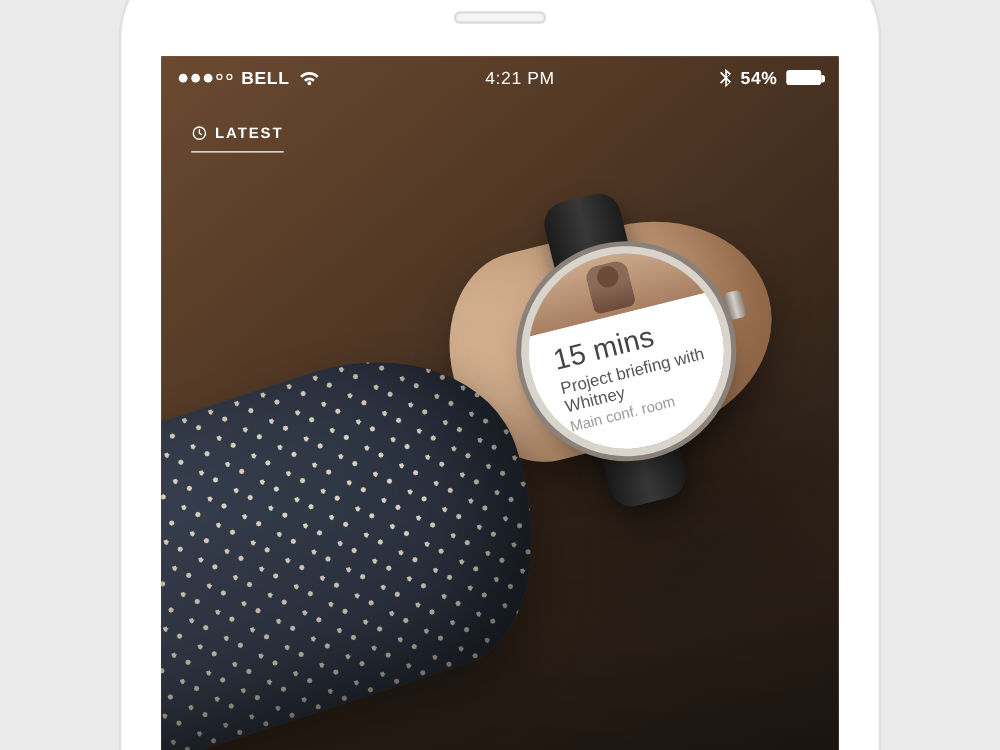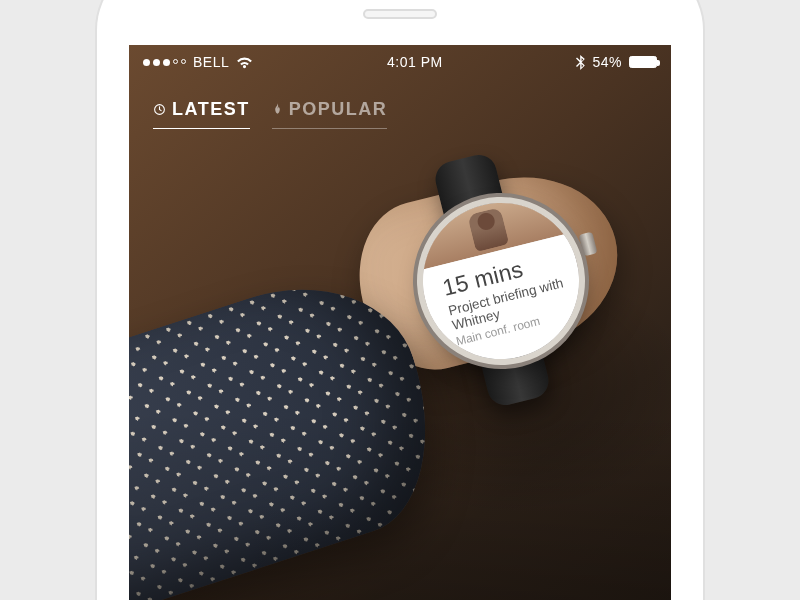--- a/index.html
+++ b/index.html
@@ -119,39 +119,39 @@
   }
 
   
   .status {
     position: absolute; top: 0; left: 0; right: 0; height: 34px;
     display: flex; align-items: center; justify-content: space-between;
     padding: 0 14px;
     color: #fff; font-size: 14px; font-weight: 500;
     letter-spacing: .5px;
   }
-  .status .left, .status .right { display: flex; align-items: center; gap: 7px; }
+  .status .left, .status .right { display: flex; align-items: center; gap: 7px; font-weight: bold; }
   .dots { display: flex; gap: 3px; }
   .dots span { width: 7px; height: 7px; border-radius: 50%; background: #fff; }
   .dots span.empty { background: transparent; border: 1px solid #fff; width:5px; height:5px; }
   .wifi, .bt { display: inline-flex; }
   .battery {
     width: 28px; height: 12px; border: 1.5px solid #fff; border-radius: 2.5px;
     position: relative; background: #fff;
   }
   .battery::after {
     content:""; position:absolute; right:-4px; top:3px; width:2.5px; height:6px;
     background:#fff; border-radius:0 2px 2px 0;
   }
 
   
   .tabs {
     position: absolute; top: 54px; left: 24px;
     display: flex; gap: 22px; align-items: center;
-    font-size: 18px; letter-spacing: 1.5px; font-weight: 600;
+    font-size: 12px; letter-spacing: 1.5px; font-weight: 600;
   }
   .tab {
     display: flex; align-items: center; gap: 6px;
     color: rgba(255,255,255,0.55);
     padding-bottom: 8px;
     border-bottom: 1.5px solid rgba(255,255,255,0.35);
     cursor: pointer;
   }
   .tab.active { color: #fff; border-bottom-color: #fff; }
   .tab .ico { display:inline-flex; }
@@ -192,21 +192,21 @@
             <span class="empty"></span>
             <span class="empty"></span>
         </span>
         <span>BELL</span>
         <span class="wifi">
           <svg width="17" height="13" viewBox="0 0 17 13">
               <path fill="#fff" d="M8.5 12.2a1.6 1.6 0 1 0 0-3.2 1.6 1.6 0 0 0 0 3.2zm-4.3-4.4 1.5 1.5a4 4 0 0 1 5.6 0l1.5-1.5a6.1 6.1 0 0 0-8.6 0zM1.1 4.7l1.5 1.5a8.3 8.3 0 0 1 11.8 0l1.5-1.5a10.4 10.4 0 0 0-14.8 0z"></path>
             </svg>
         </span>
       </div>
-      <div>4:01 PM</div>
+      <div>4:21 PM</div>
       <div class="right">
         <span class="bt">
           <svg width="9" height="15" viewBox="0 0 9 15">
               <path fill="#fff" d="M4.2 0v5.6L1 2.4 0 3.4l3.8 3.8L0 11l1 1 3.2-3.2V15l4.6-4.6-3.2-3.2 3.2-3.2L4.2 0zm1.4 2.9 1.7 1.7-1.7 1.7V2.9zm0 6.2 1.7 1.7-1.7 1.7V9.1z"></path>
             </svg>
         </span>
         <span>54%</span>
         <span class="battery"></span>
       </div>
     </div>
@@ -214,24 +214,16 @@
     <div class="tabs">
       <div class="tab active">
         <span class="ico">
           <svg width="13" height="13" viewBox="0 0 24 24">
               <circle cx="12" cy="12" r="9" fill="none" stroke="#fff" stroke-width="2"></circle>
               <path d="M12 7v5l3 2" fill="none" stroke="#fff" stroke-width="2" stroke-linecap="round"></path>
             </svg>
         </span>
         <span>LATEST</span>
       </div>
-      <div class="tab">
-        <span class="ico">
-          <svg width="11" height="14" viewBox="0 0 24 30">
-              <path fill="rgba(255,255,255,0.55)" d="M12 0c1 6-5 7-5 14 0 5 3 9 5 9s5-4 5-9c0-3-2-4-2-7 0 3-3 3-3 6 0-5 3-6 0-13z"></path>
-            </svg>
-        </span>
-        <span>POPULAR</span>
-      </div>
     </div>
 
   </div>
 </div>
 
 </body></html>

